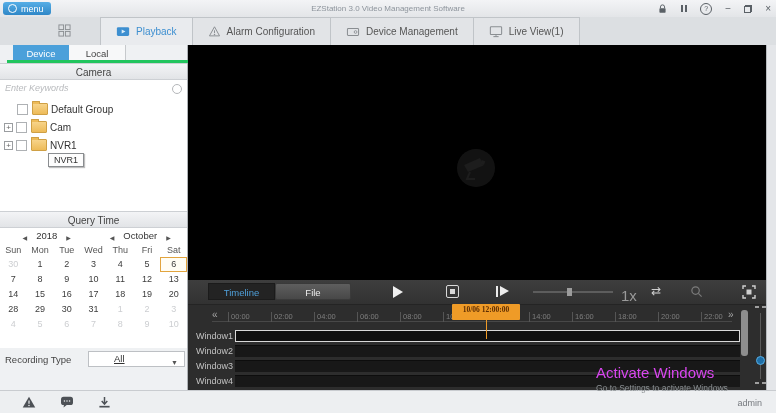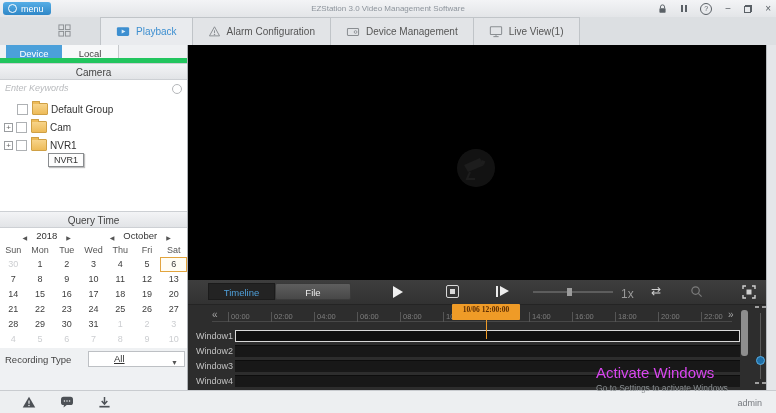--- a/index.html
+++ b/index.html
@@ -28,21 +28,21 @@
   
   .tabbar{position:absolute;left:0;top:17px;width:776px;height:28px;background:#dcdfe2;border-bottom:1px solid #b7bbbf;}
   .grid-ico{position:absolute;left:58px;top:7px;}
   .main-tabs{position:absolute;left:100px;top:0;height:28px;display:flex;}
   .mtab{display:flex;align-items:center;gap:6px;padding:0 15px;font-size:10px;color:#555;
         border:1px solid #c0c4c8;border-bottom:none;background:#e2e4e7;border-right-width:0;}
   .mtab:last-child{border-right-width:1px;}
   .mtab.active{background:#e9ebee;color:#3d8fd0;height:28px;box-sizing:border-box;}
   
   .sidebar{position:absolute;left:0;top:45px;width:188px;height:345px;background:#eff1f3;border-right:1px solid #aeb2b6;box-sizing:border-box;}
-  .sb-tabs{position:absolute;left:0;top:0;width:100%;height:18px;display:flex;border-bottom:5px solid #22c55e;box-sizing:border-box;padding-left:6px;}
+  .sb-tabs{position:absolute;left:7px;top:0;width:100%;height:18px;display:flex;border-bottom:3px solid #22c55e;box-sizing:border-box;padding-left:6px;}
   .sb-tab{width:56px;text-align:center;line-height:17px;font-size:9.5px;background:#f7f8f9;color:#444;border-right:1px solid #c6c9cc;}
   .sb-tab.active{background:#4ba0da;color:#fff;border-right:none;}
   .panel-hd{position:absolute;left:0;width:100%;height:17px;line-height:17px;text-align:center;font-size:10px;color:#444;
             background:linear-gradient(#f3f4f6,#e2e4e7);border-top:1px solid #cdd0d4;border-bottom:1px solid #cdd0d4;box-sizing:border-box;}
   .search-row{position:absolute;left:0;top:35px;width:100%;height:21px;background:#fff;border-bottom:1px solid #e3e3e3;box-sizing:border-box;}
   .search-row input{width:100%;height:15px;border:none;outline:none;font-style:italic;font-size:9px;color:#777;
                     padding:0 18px 0 5px;box-sizing:border-box;font-family:"Liberation Sans",sans-serif;}
   .search-row input::placeholder{color:#b8babd;}
   .search-ico{position:absolute;right:5px;top:4px;width:8px;height:8px;border:1px solid #b5b7ba;border-radius:50%;}
   .tree{position:absolute;left:0;top:52px;width:100%;height:114px;background:#fff;}
@@ -79,21 +79,21 @@
   .btn-timeline{left:20px;width:67px;background:#232323;border:1px solid #1b1b1b;color:#4f9fd9;}
   .btn-file{left:87px;width:76px;background:linear-gradient(#5e5e5e,#484848);border:1px solid #3a3a3a;border-radius:2px;color:#ececec;}
   .play-tri{position:absolute;left:205px;top:6px;width:0;height:0;border-left:10px solid #f0f0f0;border-top:6px solid transparent;border-bottom:6px solid transparent;}
   .stop-ico{position:absolute;left:258px;top:5px;width:13px;height:13px;border:1px solid #d8d8d8;border-radius:2px;box-sizing:border-box;}
   .stop-ico i{position:absolute;left:3px;top:3px;width:5px;height:5px;background:#d8d8d8;display:block;}
   .step-ico{position:absolute;left:308px;top:6px;width:16px;height:12px;}
   .step-ico i{position:absolute;left:0;top:0;width:2px;height:11px;background:#ededed;display:block;}
   .step-ico b{position:absolute;left:4px;top:0;width:0;height:0;border-left:9px solid #ededed;border-top:5.5px solid transparent;border-bottom:5.5px solid transparent;display:block;}
   .spd-slider{position:absolute;left:345px;top:11px;width:80px;height:2px;background:#5d5d5d;}
   .spd-thumb{position:absolute;left:34px;top:-3px;width:5px;height:8px;background:#9c9c9c;}
-  .spd-label{position:absolute;left:433px;top:7px;font-size:12px;color:#9a9a9a;}
+  .spd-label{position:absolute;left:433px;top:7px;font-size:15px;color:#9a9a9a;}
   .sync-ico{position:absolute;left:463px;top:4px;font-size:12px;color:#cfcfcf;}
   .zoom-ico{position:absolute;left:502px;top:5px;opacity:.5;}
   .fs-ico{position:absolute;right:10px;top:5px;}
   
   .ruler{position:absolute;left:0;top:24px;width:100%;height:24px;}
   .ruler-base{position:absolute;left:24px;right:34px;top:17px;height:1px;background:#484848;}
   .rw-arrow{position:absolute;top:5px;font-size:10px;color:#a5a5a5;}
   .tick{position:absolute;top:8px;height:10px;border-left:1px solid #555;padding-left:2px;font-size:7.5px;color:#7e7e7e;line-height:9px;}
   .marker{position:absolute;top:0;width:68px;height:16px;background:#ef9b27;border-radius:1px;
           font-size:7.5px;font-weight:bold;color:#5d2d03;text-align:center;line-height:11px;z-index:3;font-family:Liberation Serif, serif;}
@@ -268,29 +268,20 @@
           <div class="cal-grid-row">
             <span class="cal-cell">14</span>
             <span class="cal-cell">15</span>
             <span class="cal-cell">16</span>
             <span class="cal-cell">17</span>
             <span class="cal-cell">18</span>
             <span class="cal-cell">19</span>
             <span class="cal-cell">20</span>
           </div>
           <div class="cal-grid-row">
-            <span class="cal-cell">21</span>
-            <span class="cal-cell">22</span>
-            <span class="cal-cell">23</span>
-            <span class="cal-cell">24</span>
-            <span class="cal-cell">25</span>
-            <span class="cal-cell">26</span>
-            <span class="cal-cell">27</span>
-          </div>
-          <div class="cal-grid-row">
             <span class="cal-cell">28</span>
             <span class="cal-cell">29</span>
             <span class="cal-cell">30</span>
             <span class="cal-cell">31</span>
             <span class="cal-cell muted">1</span>
             <span class="cal-cell muted">2</span>
             <span class="cal-cell muted">3</span>
           </div>
           <div class="cal-grid-row">
             <span class="cal-cell muted">4</span>

